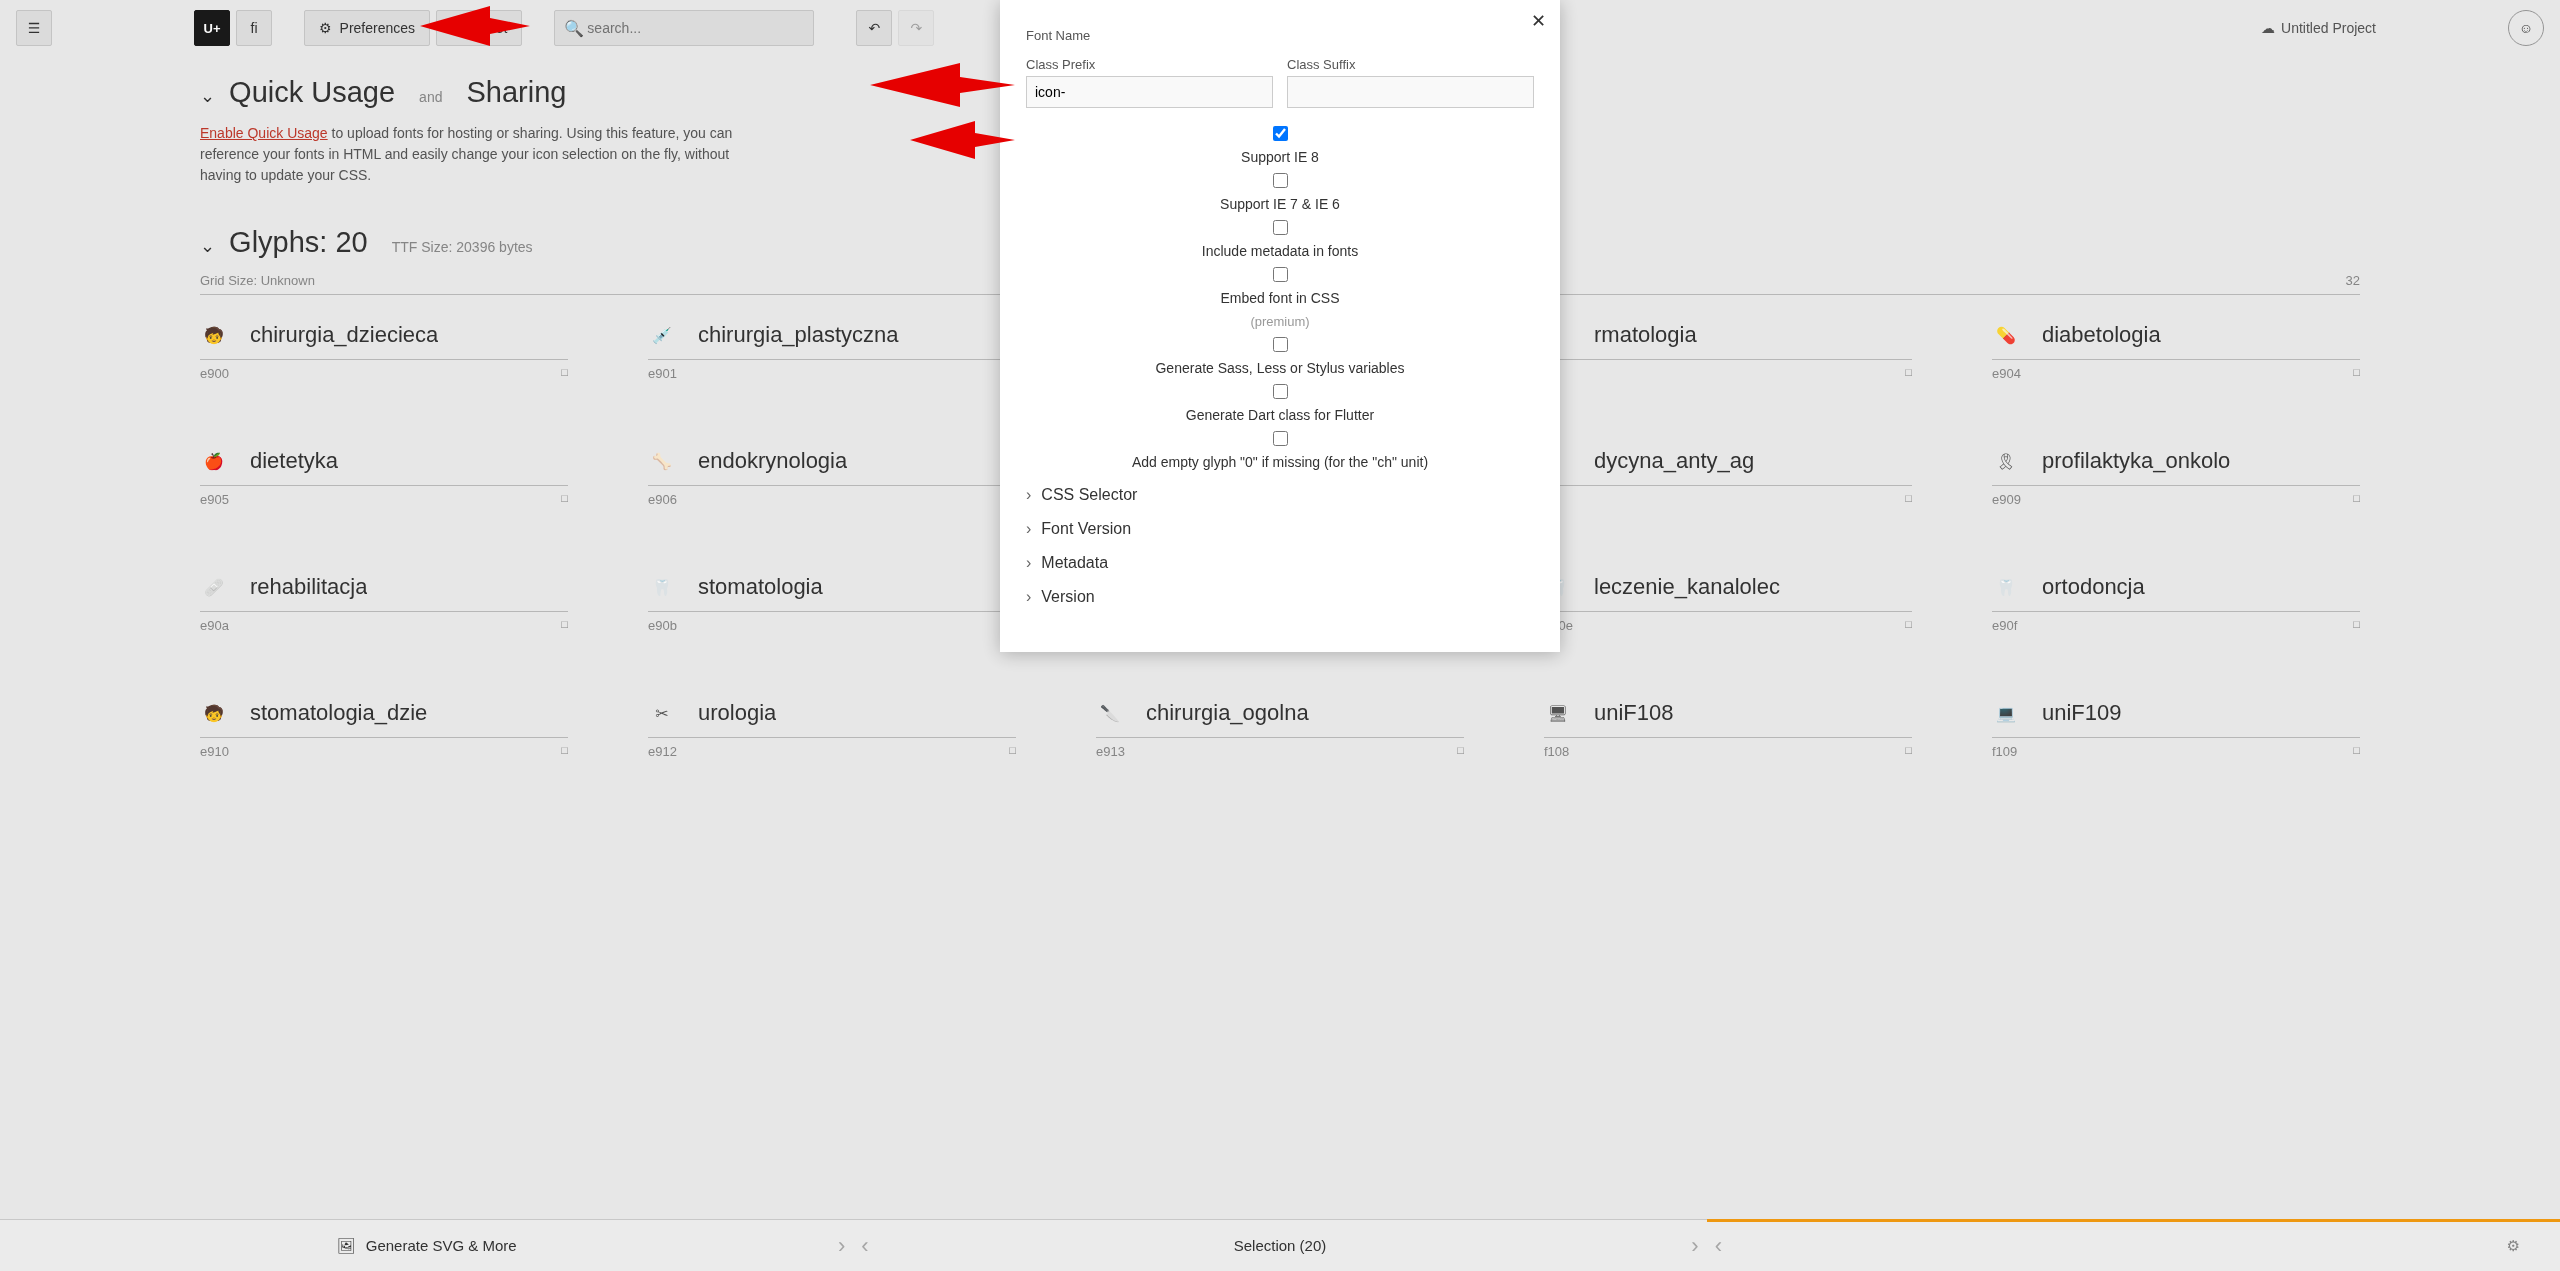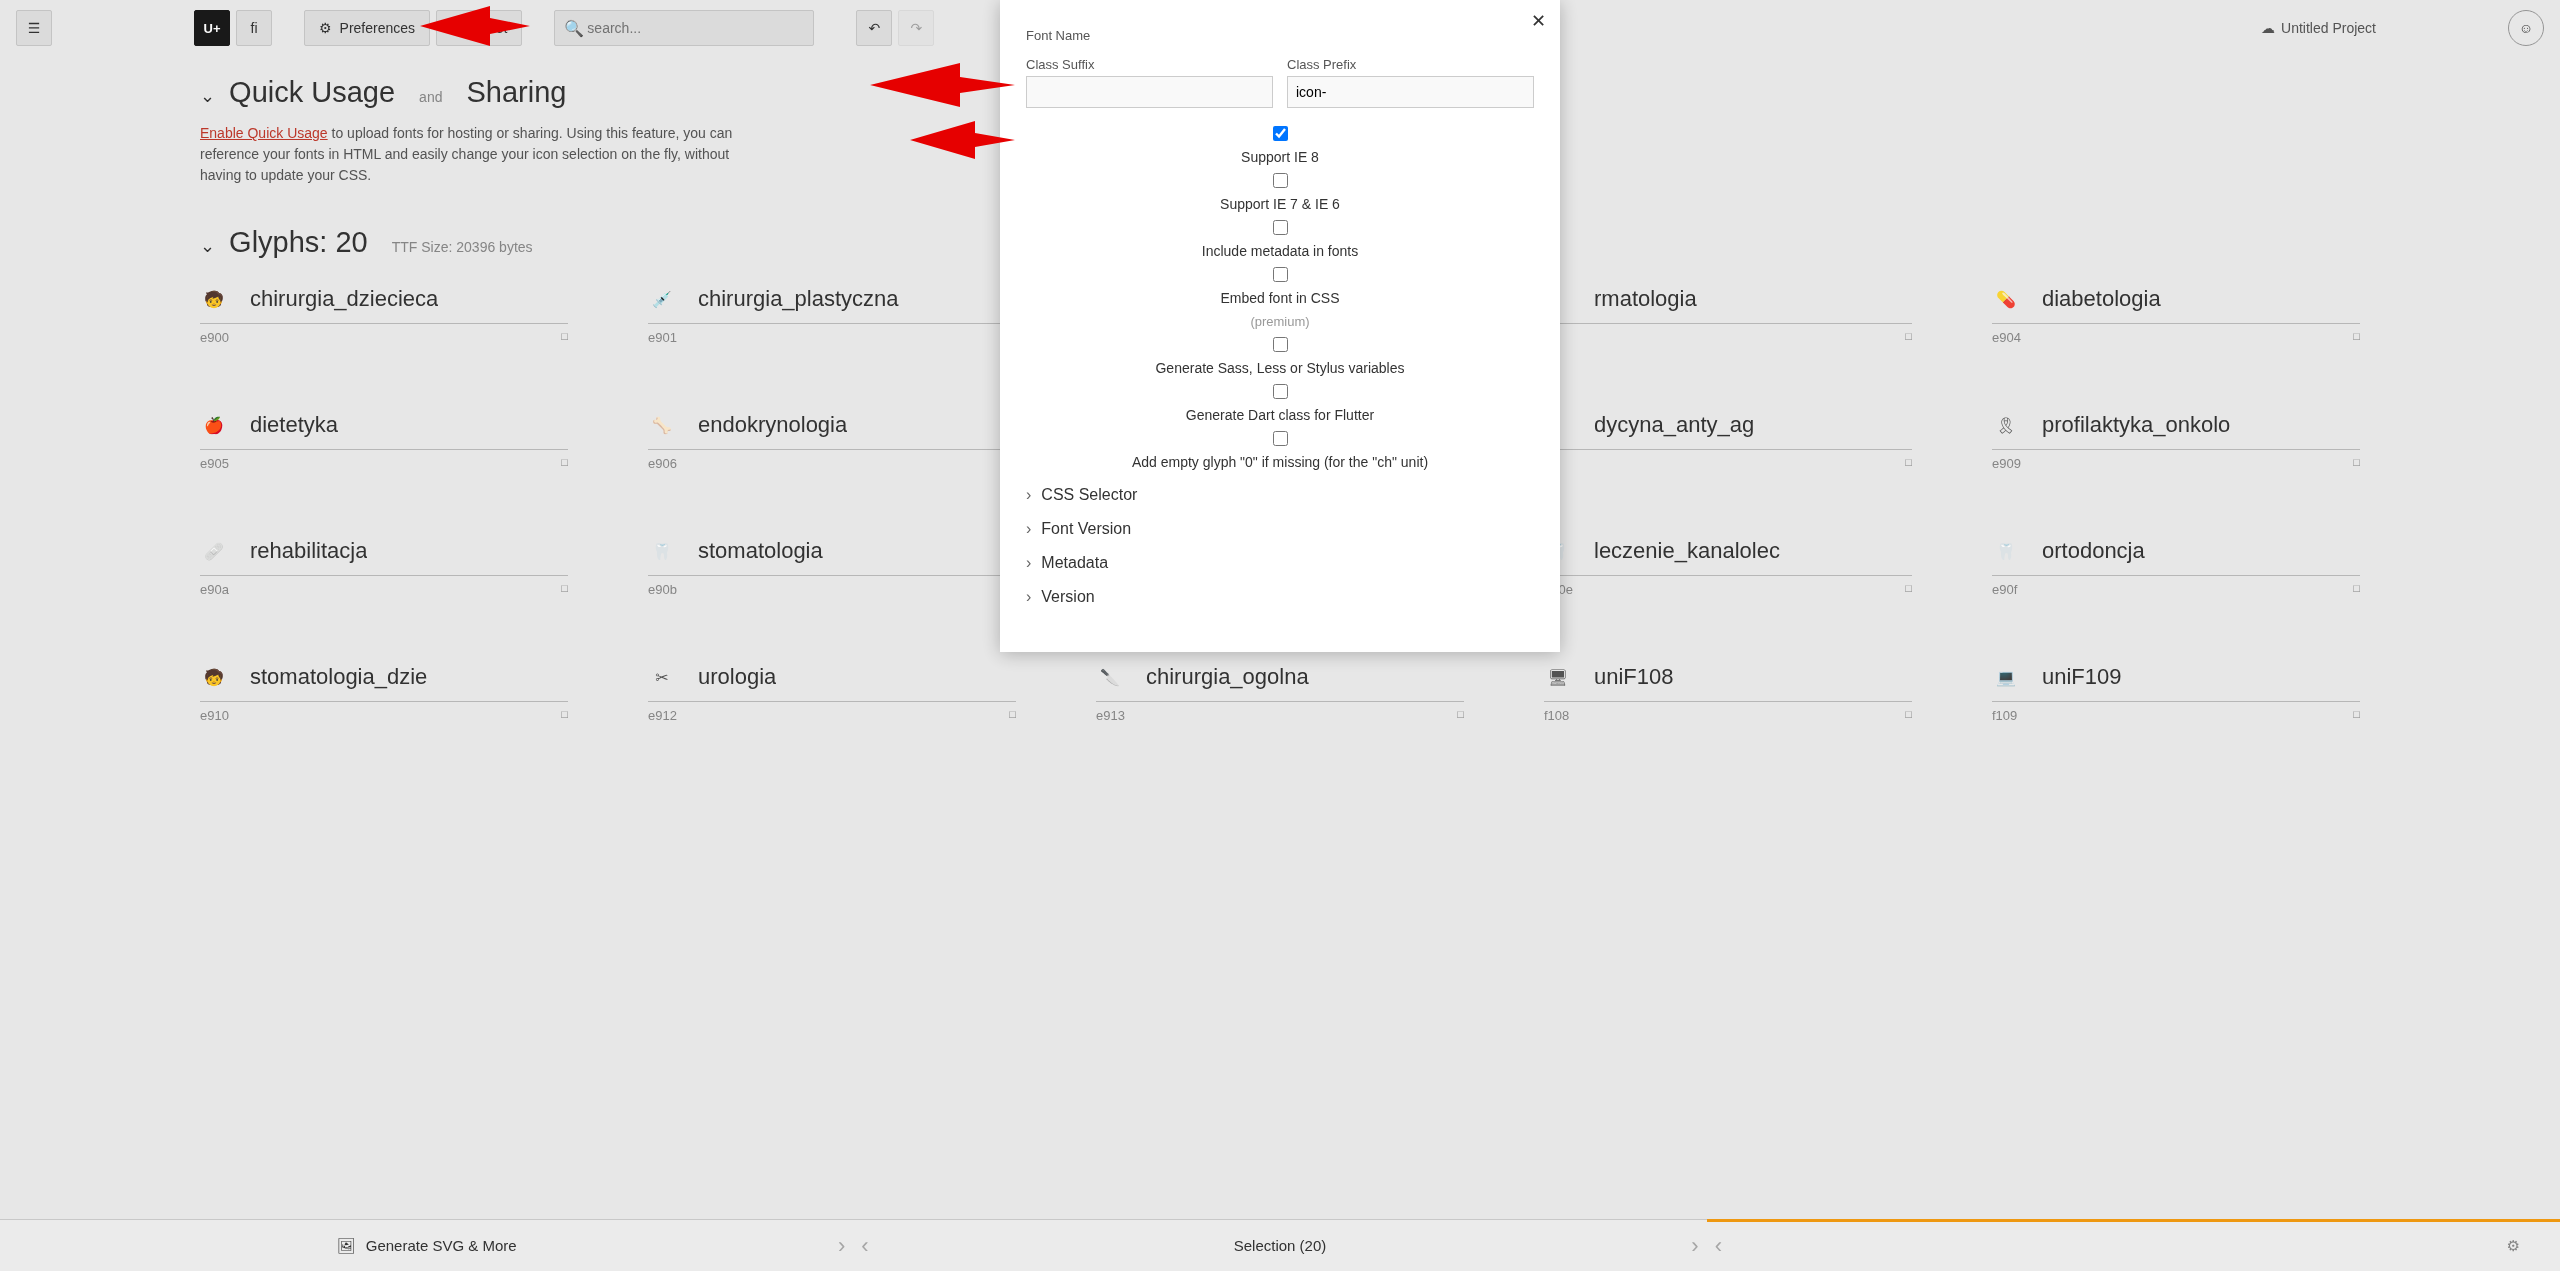--- a/index.html
+++ b/index.html
@@ -130,20 +130,24 @@
     <a href="#">Enable Quick Usage</a><span> to upload fonts for hosting or sharing. Using this feature, you can reference your fonts in HTML and easily change your icon selection on the fly, without having to update your CSS.</span>
   </p>
 
   <div class="section-head">
     <span class="chev">⌄</span>
     <h2>
       <span>Glyphs: 20</span>
       <span class="sub">TTF Size: 20396 bytes</span>
     </h2>
   </div>
+  <div class="gridinfo">
+    <span>Grid Size: Unknown</span>
+    <span>32</span>
+  </div>
 
   <div class="glyph-grid" id="glyph-grid">
       <div class="glyph">
     <div class="glyph-top">
       <div class="glyph-icon">🧒</div>
       <div class="glyph-name">chirurgia_dziecieca</div>
     </div>
     <div class="glyph-bot">
       <span>e900</span>
       <span class="uni">□</span>
@@ -361,26 +365,26 @@
 </div>
 
 <div class="overlay"></div>
 <div class="modal">
   <span class="close">✕</span>
 
   <div class="mlabel">Font Name</div>
 
   <div class="mrow">
     <div>
+      <div class="mlabel">Class Prefix</div>
+      <input class="minput" value="icon-" style="">
+    </div>
+    <div>
       <div class="mlabel">Class Suffix</div>
       <input class="minput" value="" style="">
-    </div>
-    <div>
-      <div class="mlabel">Class Prefix</div>
-      <input class="minput" value="icon-" style="">
     </div>
   </div>
 
   <div style="height:10px;"></div>
   <label class="check">
       <input type="checkbox" checked="" style="">
       <span>Support IE 8</span>
     </label>
   <label class="check">
       <input type="checkbox" style="">

